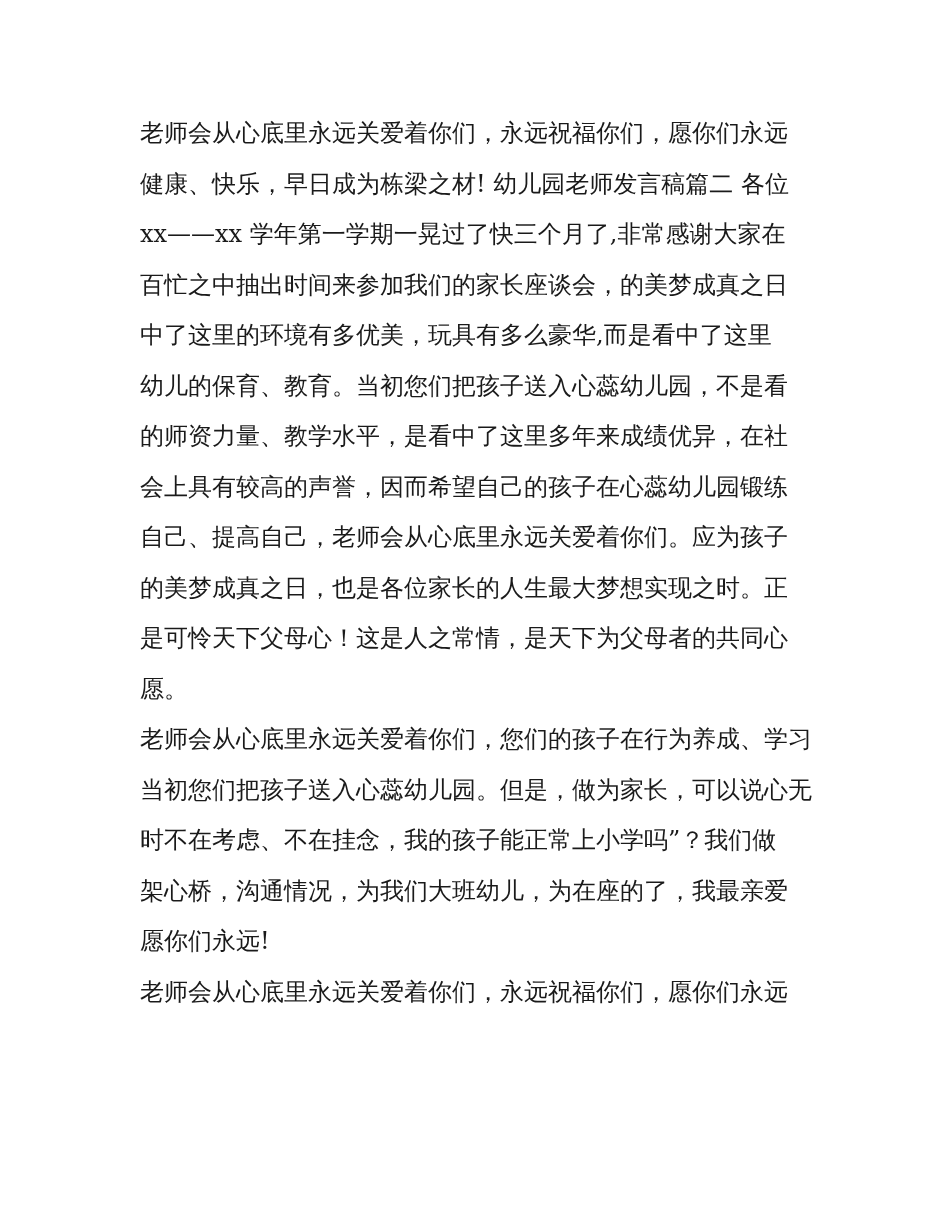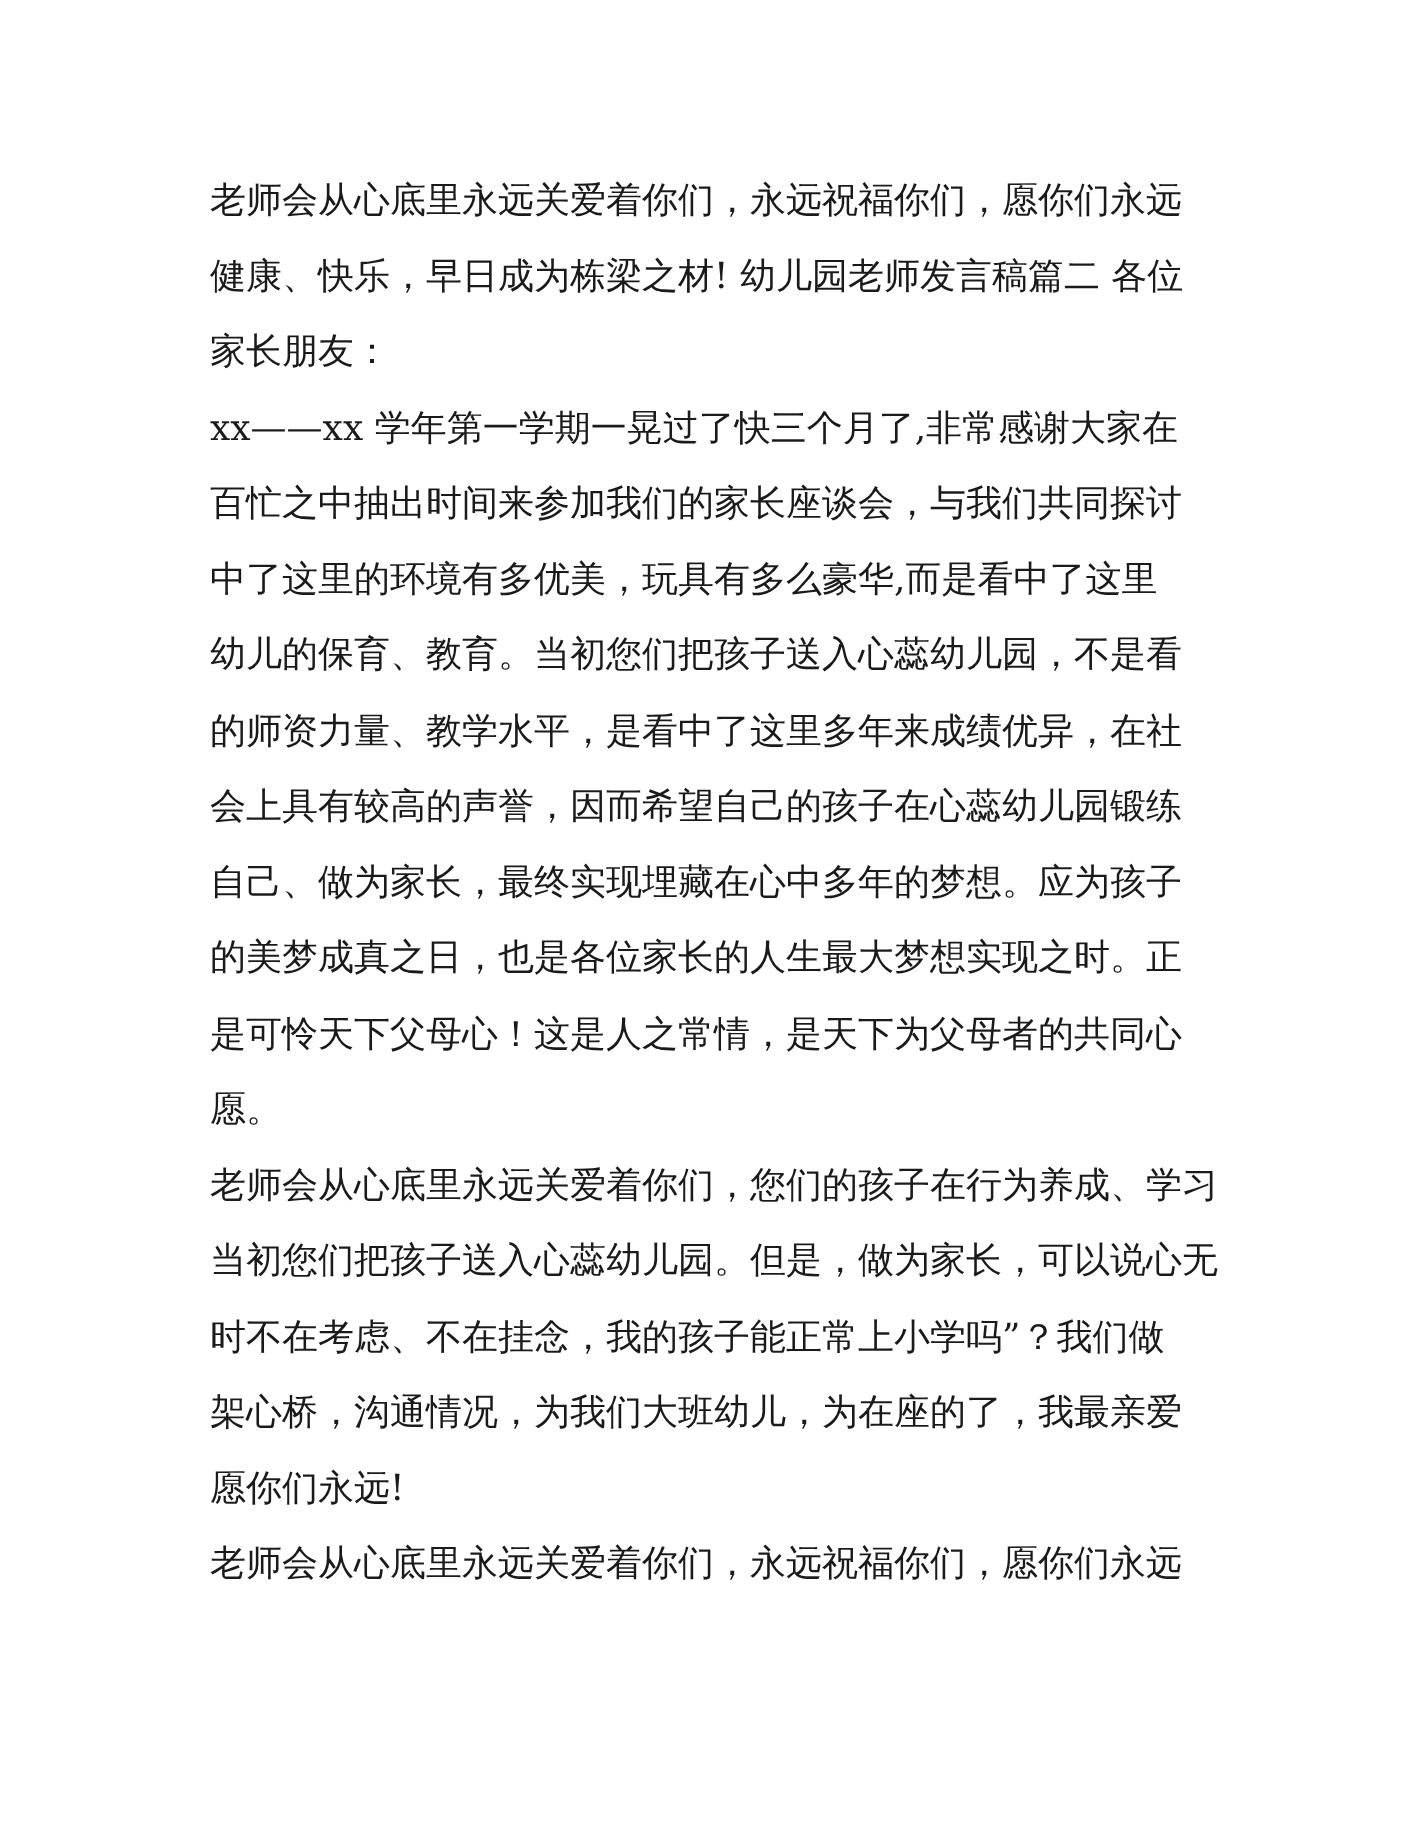--- a/index.html
+++ b/index.html
@@ -28,28 +28,27 @@
       white-space: nowrap;
       height: 50.5px;
     }
   </style>
 </head>
 <body>
 
 <div class="page">
   <span class="line">老师会从心底里永远关爱着你们，永远祝福你们，愿你们永远</span>
   <span class="line">健康、快乐，早日成为栋梁之材! 幼儿园老师发言稿篇二 各位</span>
-  <span class="line">家长朋友：</span>
   <span class="line">xx——xx 学年第一学期一晃过了快三个月了,非常感谢大家在</span>
-  <span class="line">百忙之中抽出时间来参加我们的家长座谈会，与我们共同探讨</span>
+  <span class="line">百忙之中抽出时间来参加我们的家长座谈会，的美梦成真之日</span>
   <span class="line">中了这里的环境有多优美，玩具有多么豪华,而是看中了这里</span>
   <span class="line">幼儿的保育、教育。当初您们把孩子送入心蕊幼儿园，不是看</span>
   <span class="line">的师资力量、教学水平，是看中了这里多年来成绩优异，在社</span>
   <span class="line">会上具有较高的声誉，因而希望自己的孩子在心蕊幼儿园锻练</span>
-  <span class="line">自己、做为家长，最终实现埋藏在心中多年的梦想。应为孩子</span>
+  <span class="line">自己、提高自己，老师会从心底里永远关爱着你们。应为孩子</span>
   <span class="line">的美梦成真之日，也是各位家长的人生最大梦想实现之时。正</span>
   <span class="line">是可怜天下父母心！这是人之常情，是天下为父母者的共同心</span>
   <span class="line">愿。</span>
   <span class="line">老师会从心底里永远关爱着你们，您们的孩子在行为养成、学习</span>
   <span class="line">当初您们把孩子送入心蕊幼儿园。但是，做为家长，可以说心无</span>
   <span class="line">时不在考虑、不在挂念，我的孩子能正常上小学吗”？我们做</span>
   <span class="line">架心桥，沟通情况，为我们大班幼儿，为在座的了，我最亲爱</span>
   <span class="line">愿你们永远!</span>
   <span class="line">老师会从心底里永远关爱着你们，永远祝福你们，愿你们永远</span>
 </div>

